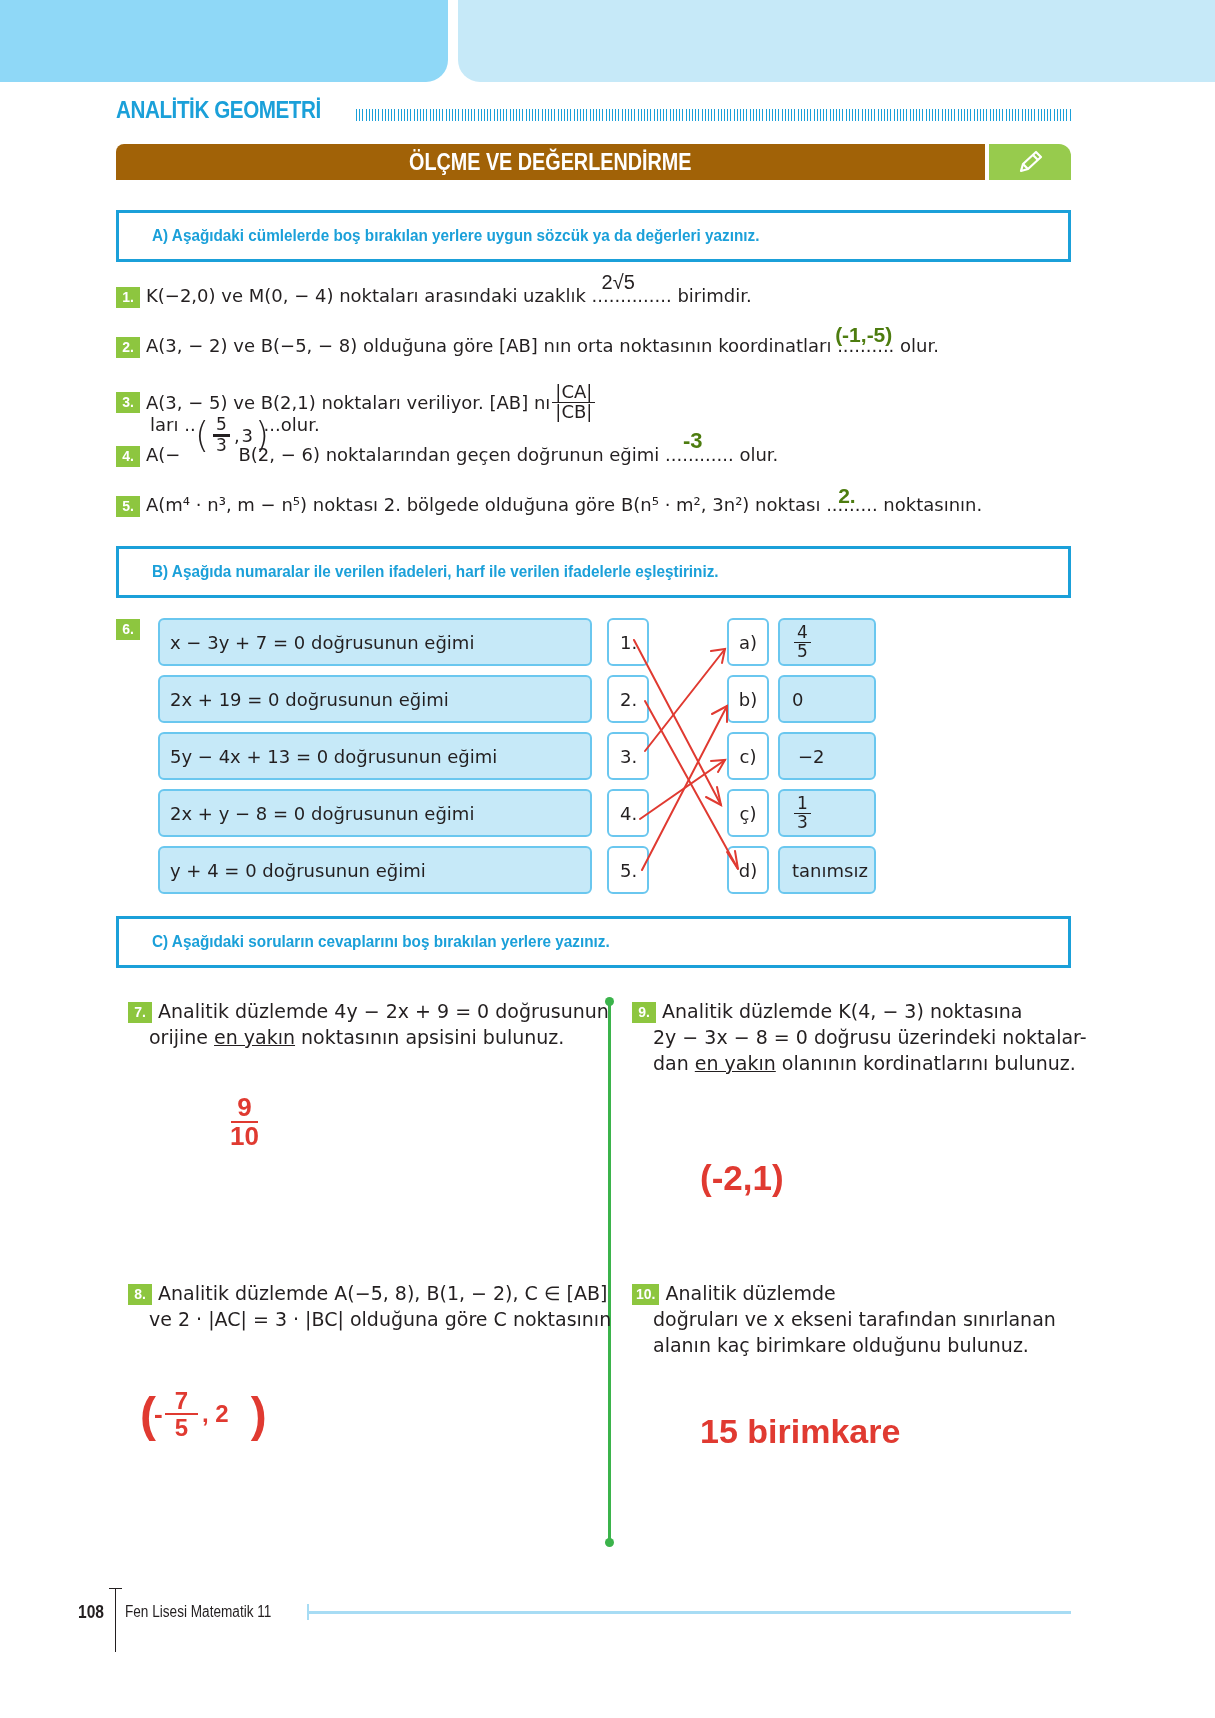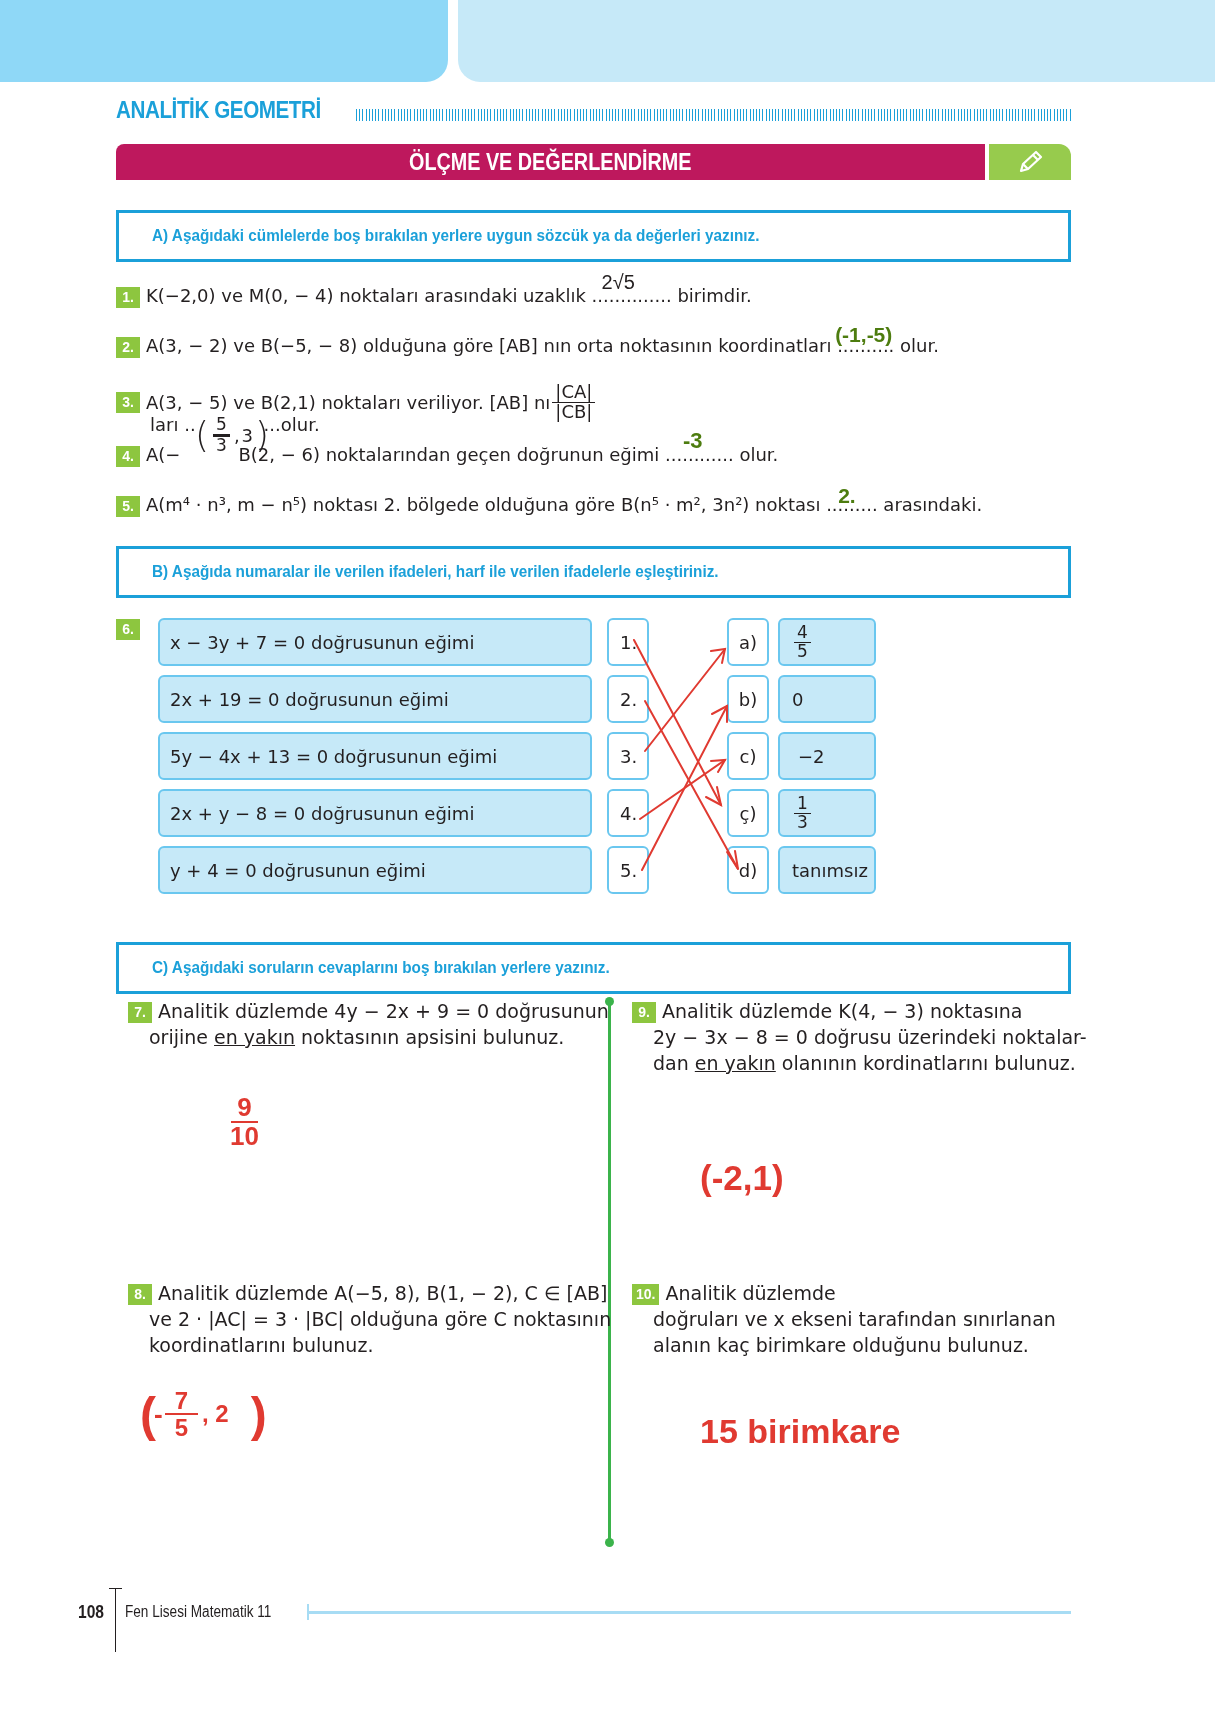--- a/index.html
+++ b/index.html
@@ -6,21 +6,21 @@
   html, body { width: 1215px; height: 1718px; background: #ffffff; overflow: hidden; }
   body { position: relative; font-family: "DejaVu Sans", sans-serif; color: #231f20; }
 
   .top-band-left { position: absolute; left: 0; top: 0; width: 448px; height: 82px; background: #8fd8f7; border-bottom-right-radius: 22px; }
   .top-band-right { position: absolute; left: 458px; top: 0; width: 757px; height: 82px; background: #c6e9f8; border-bottom-left-radius: 22px; }
 
   .chapter-title { position: absolute; left: 116px; top: 96px; font-family: "Liberation Sans", sans-serif; font-weight: bold; font-size: 24px; color: #1ba0d9; letter-spacing: -0.5px; transform: scaleX(0.86); transform-origin: left center; }
   .chapter-ticks { position: absolute; left: 356px; top: 109px; width: 715px; height: 12px; background: repeating-linear-gradient(90deg, #1ba0d9 0 1px, transparent 1px 3.2px); }
 
   .banner { position: absolute; left: 116px; top: 144px; width: 955px; height: 36px; }
-  .banner-main { position: absolute; left: 0; top: 0; width: 869px; height: 36px; background: #be185d; border-top-left-radius: 8px; display: flex; align-items: center; justify-content: center; }
+  .banner-main { position: absolute; left: 0; top: 0; width: 869px; height: 36px; background: #a16207; border-top-left-radius: 8px; display: flex; align-items: center; justify-content: center; }
   .banner-title { font-family: "Liberation Sans", sans-serif; font-weight: bold; color: #ffffff; font-size: 23px; transform: scaleX(0.86); }
   .banner-icon-box { position: absolute; left: 873px; top: 0; width: 82px; height: 36px; background: #97cb4d; border-top-right-radius: 12px; display: flex; align-items: center; justify-content: center; }
 
   .section-box { position: absolute; left: 116px; width: 955px; height: 52px; border: 3px solid #1ba0d9; display: flex; align-items: center; padding-left: 33px; }
   .section-title { font-family: "Liberation Sans", sans-serif; font-weight: bold; font-size: 17px; color: #1ba0d9; transform: scaleX(0.9); transform-origin: left center; white-space: nowrap; }
 
   .qnum { display: inline-block; background: #8dc63f; color: #fff; font-family: "Liberation Sans", sans-serif; font-weight: bold; font-size: 14px; height: 21px; line-height: 21px; padding: 0 4px; margin-right: 6px; vertical-align: middle; text-align: center; min-width: 24px; }
 
   .qline { position: absolute; left: 116px; font-family: "DejaVu Sans", sans-serif; font-size: 18px; white-space: nowrap; color: #231f20; }
   .red { color: #4d7c0f; font-family: "Liberation Sans", sans-serif; font-weight: bold; }
@@ -113,21 +113,21 @@
   <span>,</span>
   <span>3</span>
   <span class="q3-paren">)</span>
 </div>
 
 <div class="qline" style="top:444px;">
   <span class="qnum">4.</span><span>A(−</span><span style="display:inline-block; width:58px;"></span><span>B(2, − 6) noktalarından geçen doğrunun eğimi </span><span class="answer-inline"><span class="dots">............</span><span class="red" style="position:absolute; left:18px; top:-16px; font-size:22px;">-3</span></span><span> olur.</span>
 </div>
 
 <div class="qline" style="top:494px;">
-  <span class="qnum">5.</span><span>A(m⁴ · n³, m − n⁵) noktası 2. bölgede olduğuna göre B(n⁵ · m², 3n²) noktası </span><span class="answer-inline"><span class="dots">.........</span><span class="red" style="position:absolute; left:12px; top:-10px; font-size:21px;">2.</span></span><span> arasındaki.</span>
+  <span class="qnum">5.</span><span>A(m⁴ · n³, m − n⁵) noktası 2. bölgede olduğuna göre B(n⁵ · m², 3n²) noktası </span><span class="answer-inline"><span class="dots">.........</span><span class="red" style="position:absolute; left:12px; top:-10px; font-size:21px;">2.</span></span><span> noktasının.</span>
 </div>
 
 <div class="section-box" style="top:546px;">
   <span class="section-title">B) Aşağıda numaralar ile verilen ifadeleri, harf ile verilen ifadelerle eşleştiriniz.</span>
 </div>
 
 <span class="qnum" style="position:absolute; left:116px; top:619px;">6.</span>
 
 <div class="match-left" style="top:618px;">x − 3y + 7 = 0  doğrusunun eğimi</div>
 <div class="match-left" style="top:675px;">2x + 19 = 0  doğrusunun eğimi</div>
@@ -182,21 +182,21 @@
     <polyline points="711,651 725,649 722,663"></polyline>
 
     <line x1="640" y1="819" x2="725" y2="760"></line>
     <polyline points="711,761 725,760 718,772"></polyline>
 
     <line x1="642" y1="870" x2="727" y2="706"></line>
     <polyline points="712,714 727,706 727,722"></polyline>
   </g>
 </svg>
 
-<div class="section-box" style="top:942px;">
+<div class="section-box" style="top:916px;">
   <span class="section-title">C) Aşağıdaki soruların cevaplarını boş bırakılan yerlere yazınız.</span>
 </div>
 
 <div class="dot-green" style="left:605px; top:997px;"></div>
 <div class="divider-green"></div>
 <div class="dot-green" style="left:605px; top:1538px;"></div>
 
 <div class="cq" style="left:116px; top:998px;">
   <span class="line first"><span class="qnum">7.</span><span>Analitik düzlemde  4y − 2x + 9 = 0  doğrusunun</span></span>
   <span class="line"><span>orijine </span><span class="underline">en yakın</span><span> noktasının apsisini bulunuz.</span></span>
@@ -204,21 +204,20 @@
 <div class="big-answer" style="left:228px; top:1086px; font-size:26px;">
   <span class="frac">
       <span class="num" style="border-bottom-width:2px; padding:0 6px;">9</span>
       <span>10</span>
     </span>
 </div>
 
 <div class="cq" style="left:116px; top:1280px;">
   <span class="line first"><span class="qnum">8.</span><span>Analitik düzlemde  A(−5, 8), B(1, − 2), C ∈ [AB]</span></span>
   <span class="line">ve  2 · |AC| = 3 · |BC|  olduğuna göre C noktasının</span>
-  <span class="line">koordinatlarını bulunuz.</span>
 </div>
 <div class="big-answer" style="left:140px; top:1380px; display:flex; align-items:center;">
   <span style="font-size:48px;">(</span>
   <span style="font-size:26px; margin-left:-2px;">-</span>
   <span class="frac" style="font-size:24px;">
       <span class="num" style="border-bottom-width:2px; padding:0 10px;">7</span>
       <span>5</span>
     </span>
   <span style="font-size:24px; margin-left:2px;">, 2</span>
   <span style="font-size:48px; margin-left:22px;">)</span>

